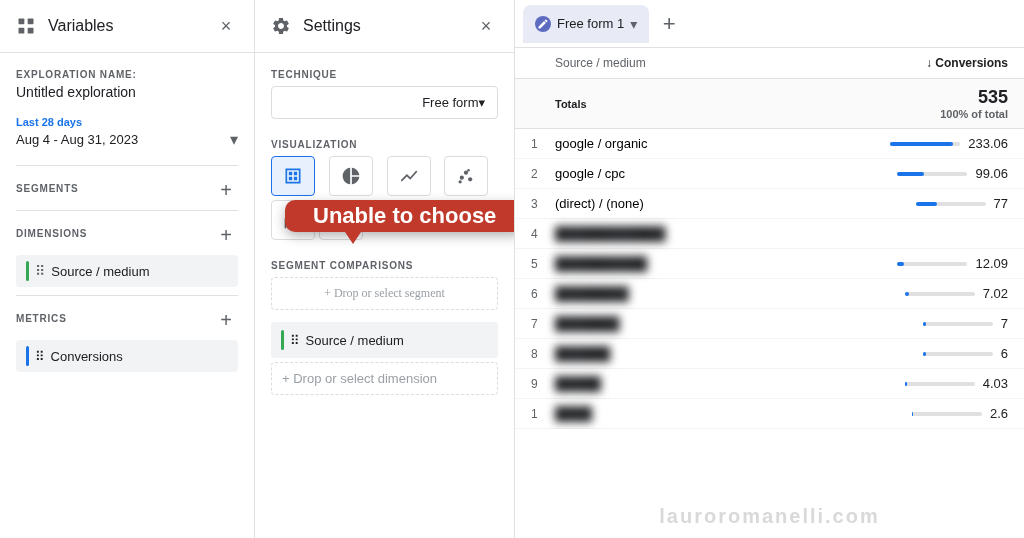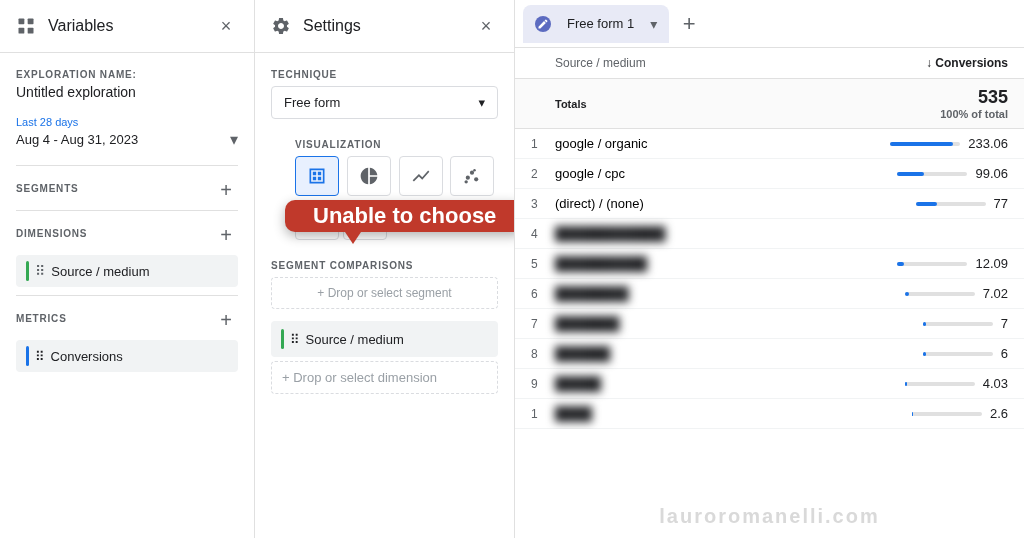--- a/index.html
+++ b/index.html
@@ -76,21 +76,21 @@
       margin-bottom: 16px;
     }
 
     .date-range-section {
       margin-bottom: 16px;
     }
 
     .date-label {
       font-size: 11px;
       color: #1a73e8;
-      font-weight: 400;
+      font-weight: 700;
       margin-bottom: 2px;
     }
 
     .date-range {
       display: flex;
       align-items: center;
       justify-content: space-between;
       font-size: 13px;
       color: #202124;
       cursor: pointer;
@@ -203,26 +203,26 @@
     .select-dropdown {
       width: 100%;
       padding: 8px 12px;
       border: 1px solid #dadce0;
       border-radius: 4px;
       font-size: 13px;
       color: #202124;
       background: #fff;
       display: flex;
       align-items: center;
-      justify-content: space-between;
+      justify-content: flex-end;
       cursor: pointer;
       margin-top: 6px;
     }
 
-    .viz-section { margin-bottom: 20px; margin-left: 24px; }
+    .viz-section { margin-bottom: 20px; }
 
     .viz-grid {
       display: grid;
       grid-template-columns: repeat(4, 1fr);
       gap: 4px;
       margin-top: 6px;
     }
 
     .viz-btn {
       width: 44px;
@@ -254,20 +254,21 @@
 
     .segment-drop {
       border: 1px dashed #dadce0;
       border-radius: 4px;
       padding: 8px 10px;
       font-size: 12px;
       color: #9aa0a6;
       text-align: center;
       margin-top: 6px;
       cursor: pointer;
+      font-family: Liberation Serif, serif;
     }
 
     .unable-tooltip {
       position: absolute;
       background: #c0392b;
       color: #fff;
       font-size: 22px;
       font-weight: 700;
       padding: 3px 28px;
       border-radius: 10px;
@@ -332,21 +333,21 @@
       align-items: center;
       border-bottom: 1px solid #e0e0e0;
       padding: 0 8px;
       height: 48px;
       gap: 4px;
     }
 
     .tab-item {
       display: flex;
       align-items: center;
-      gap: 16px;
+      gap: 6px;
       padding: 8px 12px;
       border-radius: 8px 8px 0 0;
       cursor: pointer;
       font-size: 13px;
       color: #202124;
       background: #e8eaf6;
       height: 38px;
     }
 
     .tab-icon {

